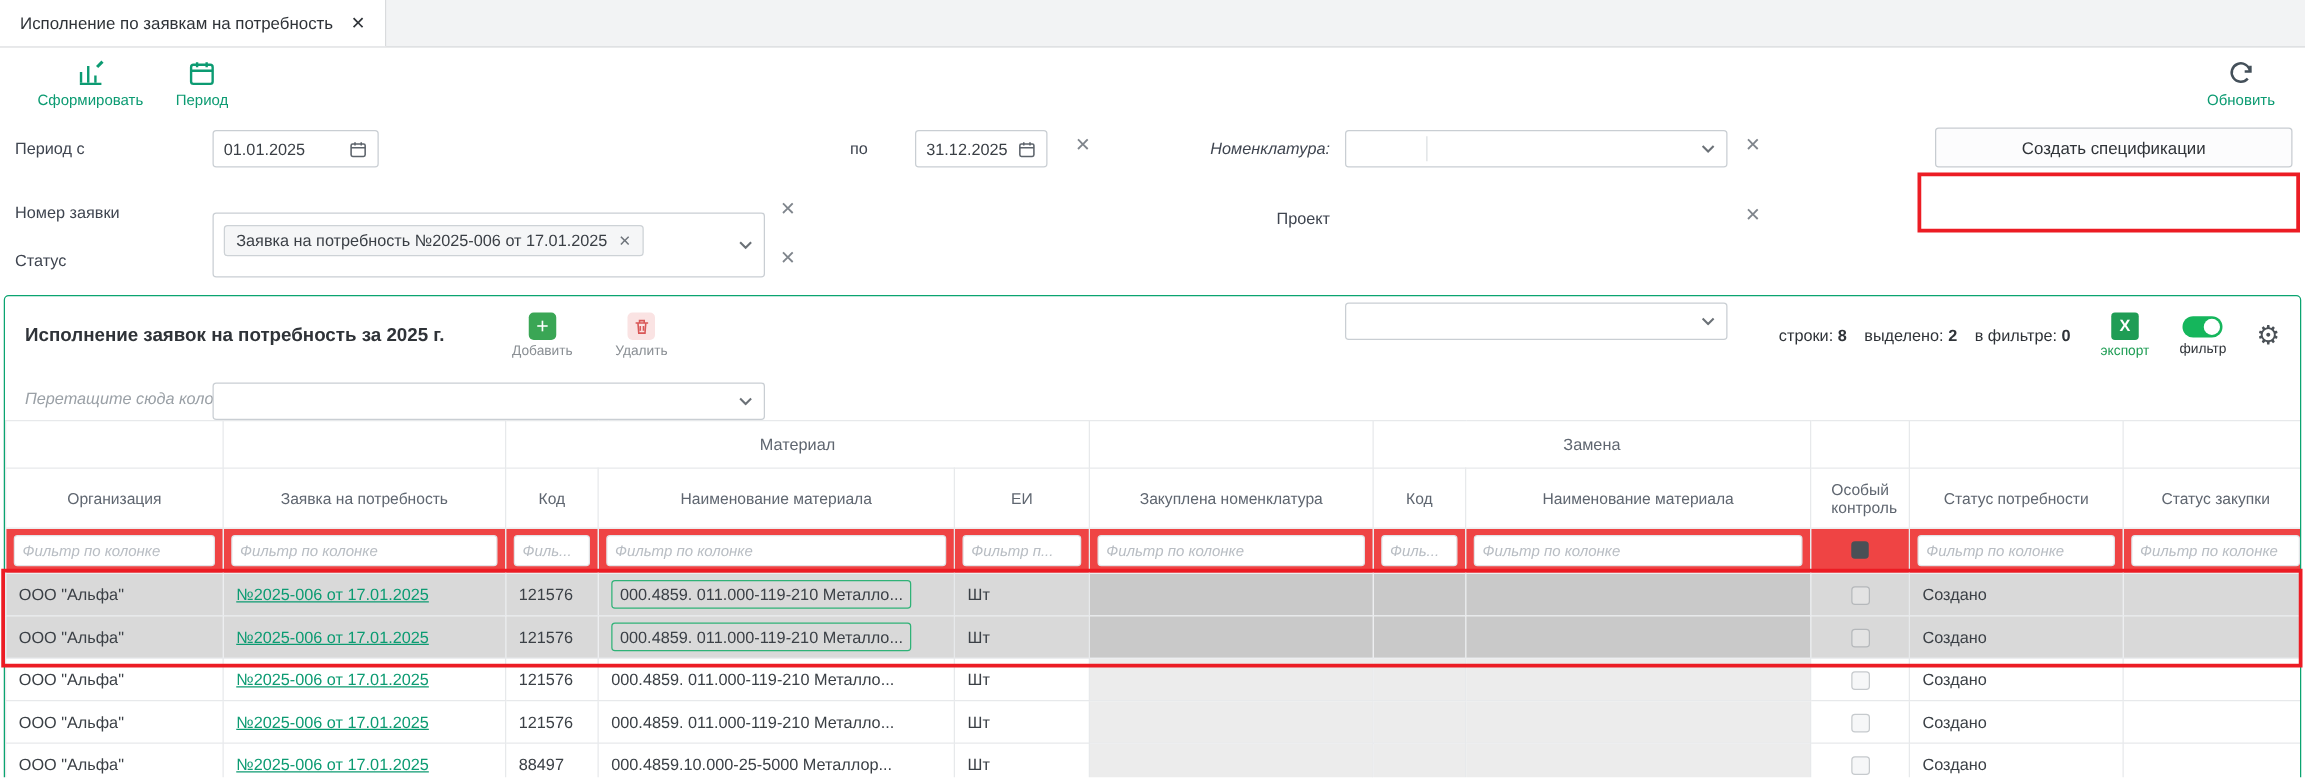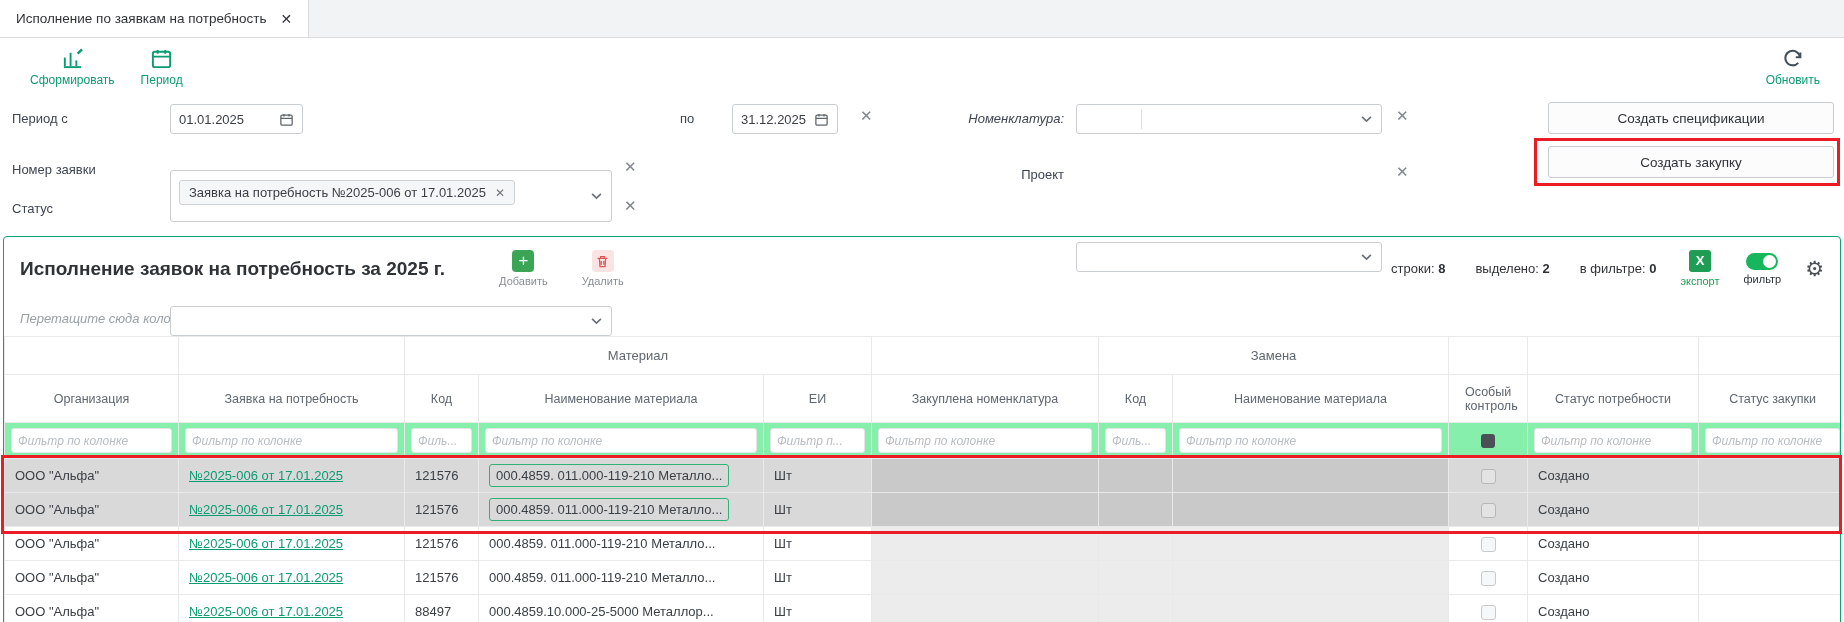--- a/index.html
+++ b/index.html
@@ -50,43 +50,43 @@
   .combo .chev { position:absolute; right:9px; top:50%; transform:translateY(-50%); }
   .combo .seg { position:absolute; left:64px; top:4px; bottom:4px; border-left:1px solid #dcdfe2; }
   .chip { position:absolute; left:8px; top:9px; display:inline-flex; align-items:center; gap:9px; border:1px solid #cdd2d6; border-radius:3px; background:#f5f6f7; padding:4px 9px; font-size:13px; color:#3a3f45; white-space:nowrap; }
   .chip-x { font-size:12px; color:#6d737a; cursor:pointer; }
   .clear-x { font-size:15px; color:#7f858c; cursor:pointer; }
   .btn { height:32px; border:1px solid #c7ccd1; border-radius:3px; background:#fcfcfd; font-size:13.5px; color:#2f3338; display:flex; align-items:center; justify-content:center; cursor:pointer; }
 
   
   .grid-panel { margin:0 3px; border:1px solid #0aa470; border-radius:4px 4px 0 0; height:400px; background:#fff; overflow:hidden; }
   .grid-header { height:63px; display:flex; align-items:center; padding:0 16px; }
-  .gh-title { font-size:19px; font-weight:bold; color:#2f3338; margin-right:54px; white-space:nowrap; }
+  .gh-title { font-size:15px; font-weight:bold; color:#2f3338; margin-right:54px; white-space:nowrap; }
   .gh-tools { display:flex; align-items:flex-start; gap:34px; }
   .tool-sm { display:flex; flex-direction:column; align-items:center; gap:3px; cursor:pointer; }
   .tool-lbl { font-size:11px; color:#8a8f94; }
   .tool-lbl.green { color:#1f9d55; }
   .tool-lbl.dark { color:#2f3338; }
   .ico-add { width:22px; height:22px; border-radius:4px; background:#3aa655; color:#fff; font-size:17px; line-height:21px; text-align:center; display:inline-block; }
   .ico-del { width:22px; height:22px; border-radius:4px; background:#fae3e3; display:flex; align-items:center; justify-content:center; }
   .ico-xls { width:22px; height:22px; border-radius:3px; background:#1f9d55; color:#fff; font-size:13px; font-weight:bold; line-height:22px; text-align:center; display:inline-block; }
   .gh-right { margin-left:auto; display:flex; align-items:center; gap:24px; }
-  .stats { display:flex; align-items:center; gap:30px; font-size:13px; color:#2f3338; white-space:nowrap; }
+  .stats { display:flex; align-items:center; gap:14px; font-size:13px; color:#2f3338; white-space:nowrap; }
   .stats b { font-weight:700; }
   .toggle { width:32px; height:17px; border-radius:9px; background:#15b65c; position:relative; display:inline-block; }
   .toggle .knob { position:absolute; right:2px; top:2px; width:13px; height:13px; border-radius:50%; background:#fff; }
   .gear { font-size:21px; color:#4a5056; cursor:pointer; line-height:1; }
   .group-hint { height:36px; display:flex; align-items:center; padding-left:16px; font-style:italic; font-size:13px; color:#9aa0a6; }
 
   
   table { border-collapse:collapse; table-layout:fixed; width:1842px; }
   th, td { border:1px solid #e7e9eb; overflow:hidden; white-space:nowrap; }
   .hdr-group th { height:38px; font-weight:normal; color:#5f6670; font-size:13px; background:#fff; text-align:center; }
   .hdr-cols th { height:48px; font-weight:normal; color:#5f6670; font-size:12.5px; background:#fff; white-space:normal; padding:0 16px; text-align:center; vertical-align:middle; }
-  .hdr-filter td { height:36px; background:#86efac; padding:0 6px; text-align:center; vertical-align:middle; }
+  .hdr-filter td { height:36px; background:#ef4444; padding:0 6px; text-align:center; vertical-align:middle; }
   .hdr-filter input { width:100%; height:25px; border:1px solid #e2e4e7; border-radius:3px; padding:0 6px; font-size:12px; color:#3f4550; outline:none; background:#fff; font-family:inherit; }
   input::placeholder { color:#b8bdc3; font-style:italic; }
   tbody td { height:34px; font-size:13px; color:#3b4046; padding:0 10px; vertical-align:middle; background:#fff; }
   td.shaded { background:#ececec; }
   tr.sel td { background:#d9d9d9; }
   tr.sel td.shaded { background:#c9c9c9; }
   .c-special { text-align:center; padding:0 !important; }
   .cb { width:15px; height:15px; border:1px solid #c6cacd; border-radius:3px; background:#f6f7f8; display:inline-block; vertical-align:middle; }
   tr.sel .cb { background:#e3e3e3; border-color:#b5b8bb; }
   .cb-dark { width:14px; height:14px; background:#4a5056; border-radius:3px; display:inline-block; vertical-align:middle; }
@@ -180,21 +180,20 @@
     </div>
     <span class="clear-x fx-request">✕</span>
 
     <span class="f-label fl-project">Проект</span>
     <div class="combo fi-project">
       <svg class="chev" width="11" height="7" viewBox="0 0 10 6">
           <path d="M1 1l4 4 4-4" stroke="#6b7177" stroke-width="1.5" fill="none"></path>
         </svg>
     </div>
     <span class="clear-x fx-project">✕</span>
-    <div class="btn btn-purchase">Создать закупку</div>
 
     <span class="f-label fl-status">Статус</span>
     <div class="combo fi-status">
       <svg class="chev" width="11" height="7" viewBox="0 0 10 6">
           <path d="M1 1l4 4 4-4" stroke="#6b7177" stroke-width="1.5" fill="none"></path>
         </svg>
     </div>
     <span class="clear-x fx-status">✕</span>
   </div>
 

